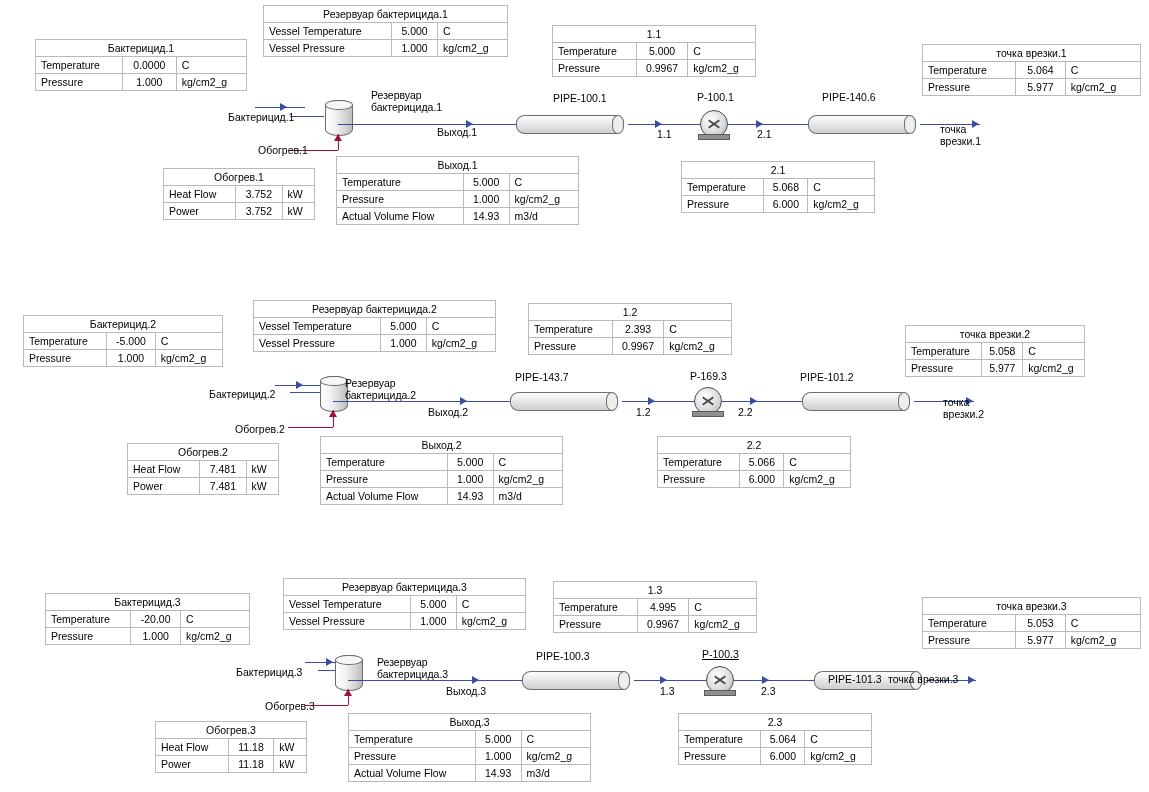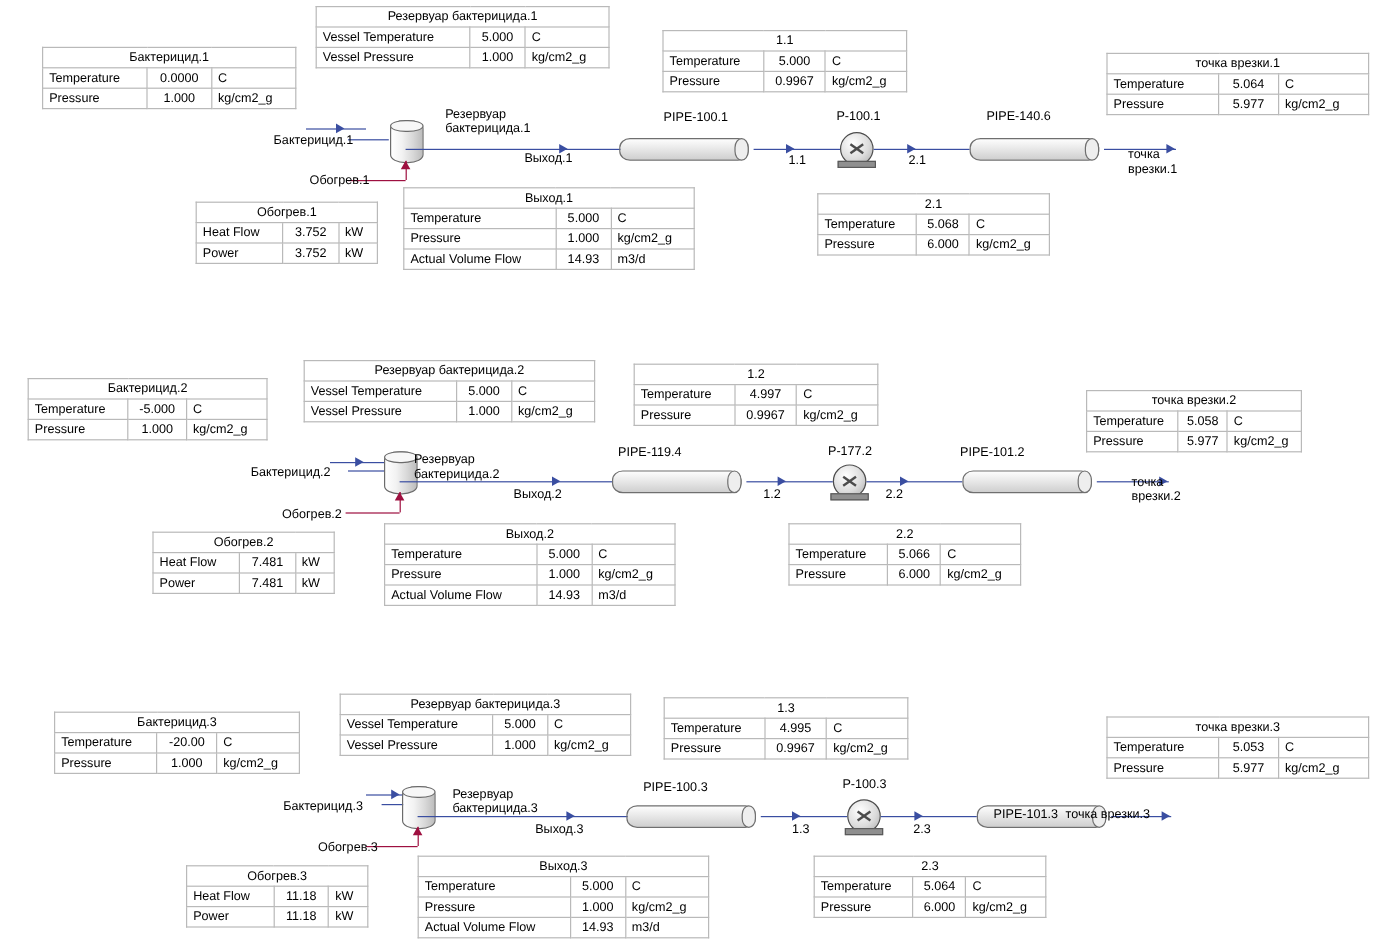--- a/index.html
+++ b/index.html
@@ -361,21 +361,21 @@
   </tbody>
     </table>
 
   <table class="pfd-table" style="left:528px; top:303px; width:204px;">
     <tbody>
         <tr>
           <td class="title-cell" colspan="3">1.2</td>
         </tr>
     <tr>
       <td>Temperature</td>
-      <td class="num">4.997</td>
+      <td class="num">2.393</td>
       <td class="unit">C</td>
     </tr>
     <tr>
       <td>Pressure</td>
       <td class="num">0.9967</td>
       <td class="unit">kg/cm2_g</td>
     </tr>
   </tbody>
     </table>
 
@@ -474,23 +474,23 @@
   <div class="arrow-r" style="left:750px; top:397px;"></div>
   <div class="pipe" style="left:802px; top:392px;"></div>
   <div class="hline" style="left:914px; top:401px; width:60px;"></div>
   <div class="arrow-r" style="left:966px; top:397px;"></div>
 
   <div class="lbl" style="left:209px; top:388px;">Бактерицид.2</div>
   <div class="lbl" style="left:235px; top:423px;">Обогрев.2</div>
   <div class="lbl" style="left:345px; top:377px; white-space:pre;">Резервуар
 бактерицида.2</div>
   <div class="lbl" style="left:428px; top:406px;">Выход.2</div>
-  <div class="lbl" style="left:515px; top:371px;">PIPE-119.4</div>
+  <div class="lbl" style="left:515px; top:371px;">PIPE-143.7</div>
   <div class="lbl" style="left:636px; top:406px;">1.2</div>
-  <div class="lbl" style="left:690px; top:370px;">P-177.2</div>
+  <div class="lbl" style="left:690px; top:370px;">P-169.3</div>
   <div class="lbl" style="left:738px; top:406px;">2.2</div>
   <div class="lbl" style="left:800px; top:371px;">PIPE-101.2</div>
   <div class="lbl" style="left:943px; top:396px; white-space:pre;">точка
 врезки.2</div>
 
   <table class="pfd-table" style="left:45px; top:593px; width:205px;">
     <tbody>
         <tr>
           <td class="title-cell" colspan="3">Бактерицид.3</td>
         </tr>
@@ -640,18 +640,18 @@
   <div class="hline" style="left:926px; top:680px; width:50px;"></div>
   <div class="arrow-r" style="left:968px; top:676px;"></div>
 
   <div class="lbl" style="left:236px; top:666px;">Бактерицид.3</div>
   <div class="lbl" style="left:265px; top:700px;">Обогрев.3</div>
   <div class="lbl" style="left:377px; top:656px; white-space:pre;">Резервуар
 бактерицида.3</div>
   <div class="lbl" style="left:446px; top:685px;">Выход.3</div>
   <div class="lbl" style="left:536px; top:650px;">PIPE-100.3</div>
   <div class="lbl" style="left:660px; top:685px;">1.3</div>
-  <div class="lbl" style="left:702px; top:648px;">P-100.3</div>
+  <div class="lbl" style="left:702px; top:648px;text-decoration:underline;">P-100.3</div>
   <div class="lbl" style="left:761px; top:685px;">2.3</div>
   <div class="lbl" style="left:828px; top:673px;">PIPE-101.3</div>
   <div class="lbl" style="left:888px; top:673px;">точка врезки.3</div>
 
 </div>
 
 </body></html>

